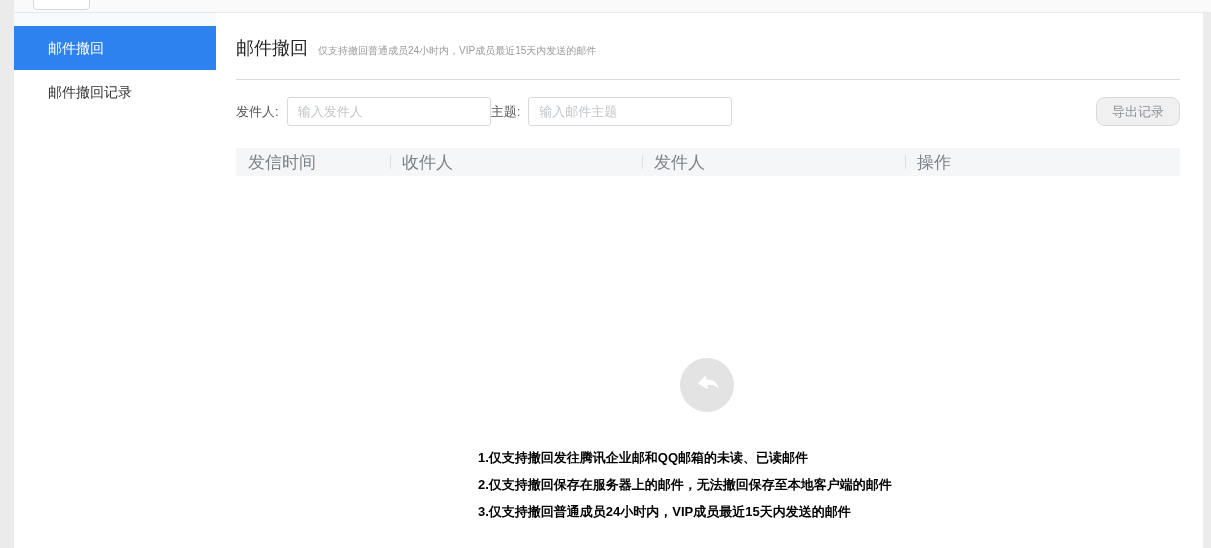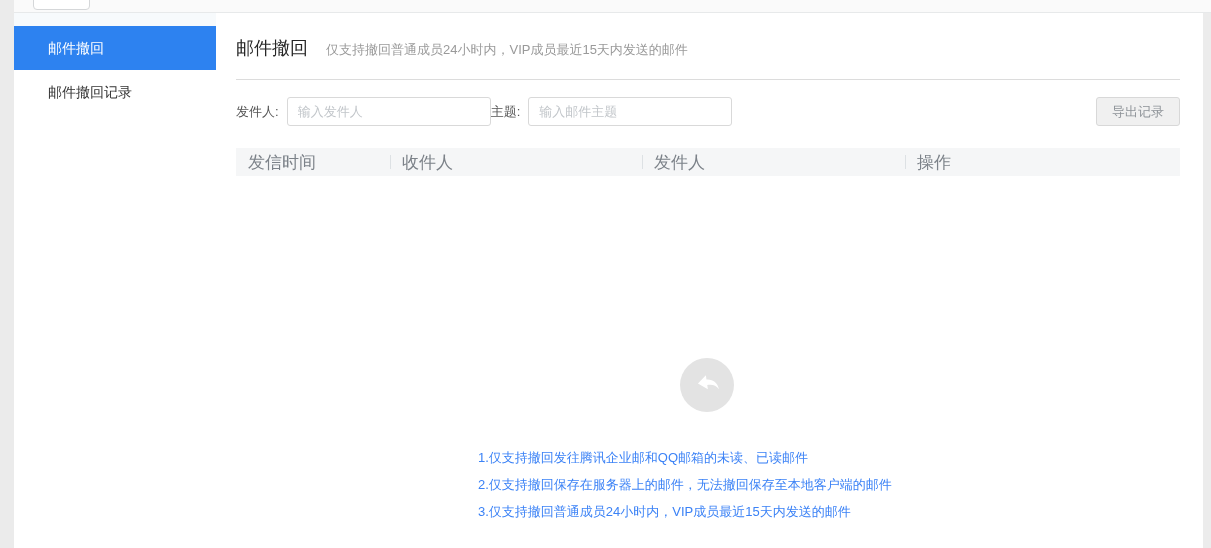--- a/index.html
+++ b/index.html
@@ -57,21 +57,21 @@
   .content {
     position: absolute; left: 216px; top: 13px; width: 987px; height: 535px;
     background: #ffffff;
   }
 
   .title-row {
     position: absolute; left: 20px; top: 23px;
     display: flex; align-items: baseline; white-space: nowrap;
   }
   .page-title { font-size: 18px; color: #262626; }
-  .page-subtitle { font-size: 13px; color: #9a9a9a; margin-left: 18px; }
+  .page-subtitle { font-size: 10px; color: #9a9a9a; margin-left: 10px; }
 
   .title-divider {
     position: absolute; left: 20px; right: 23px; top: 66px;
     border-bottom: 1px solid #dcdcdc;
   }
 
   .filter-row {
     position: absolute; left: 20px; right: 23px; top: 84px; height: 29px;
     display: flex; align-items: center; white-space: nowrap;
   }
@@ -84,21 +84,21 @@
     font-size: 13px; color: #333;
     outline: none;
     font-family: "Liberation Sans", "DejaVu Sans", sans-serif;
   }
   .filter-input::placeholder { color: #c2c6ca; opacity: 1; }
   .filter-label.second { }
   .filter-spacer { flex: 1; }
   .export-button {
     width: 84px; height: 29px;
     background: #f0f0f0;
-    border: 1px solid #d8d8d8; border-radius: 3px;
+    border: 1px solid #d8d8d8; border-radius: 9px;
     font-size: 13px; color: #8e9398;
     cursor: pointer;
     font-family: "Liberation Sans", "DejaVu Sans", sans-serif;
   }
 
   .table-header {
     position: absolute; left: 20px; right: 23px; top: 135px; height: 28px;
     background: #f5f6f7;
     display: flex; align-items: stretch;
     font-size: 17px; color: #7c8289;
@@ -123,22 +123,23 @@
   .empty-icon {
     position: absolute; left: 464px; top: 345px;
     width: 54px; height: 54px; border-radius: 50%;
     background: #e3e3e3;
     display: flex; align-items: center; justify-content: center;
   }
   .empty-icon svg { width: 30px; height: 30px; transform: rotate(-8deg); }
 
   .tips {
     position: absolute; left: 262px; top: 431px;
-    font-size: 13px; color: #3b82f6;
+    font-size: 13px; color: #000000;
     line-height: 27px;
+    font-weight: bold;
   }
 </style>
 </head>
 <body>
 
 <div class="left-rail"></div>
 
 <div class="topbar">
   <div class="topbar-button-remnant"></div>
 </div>

